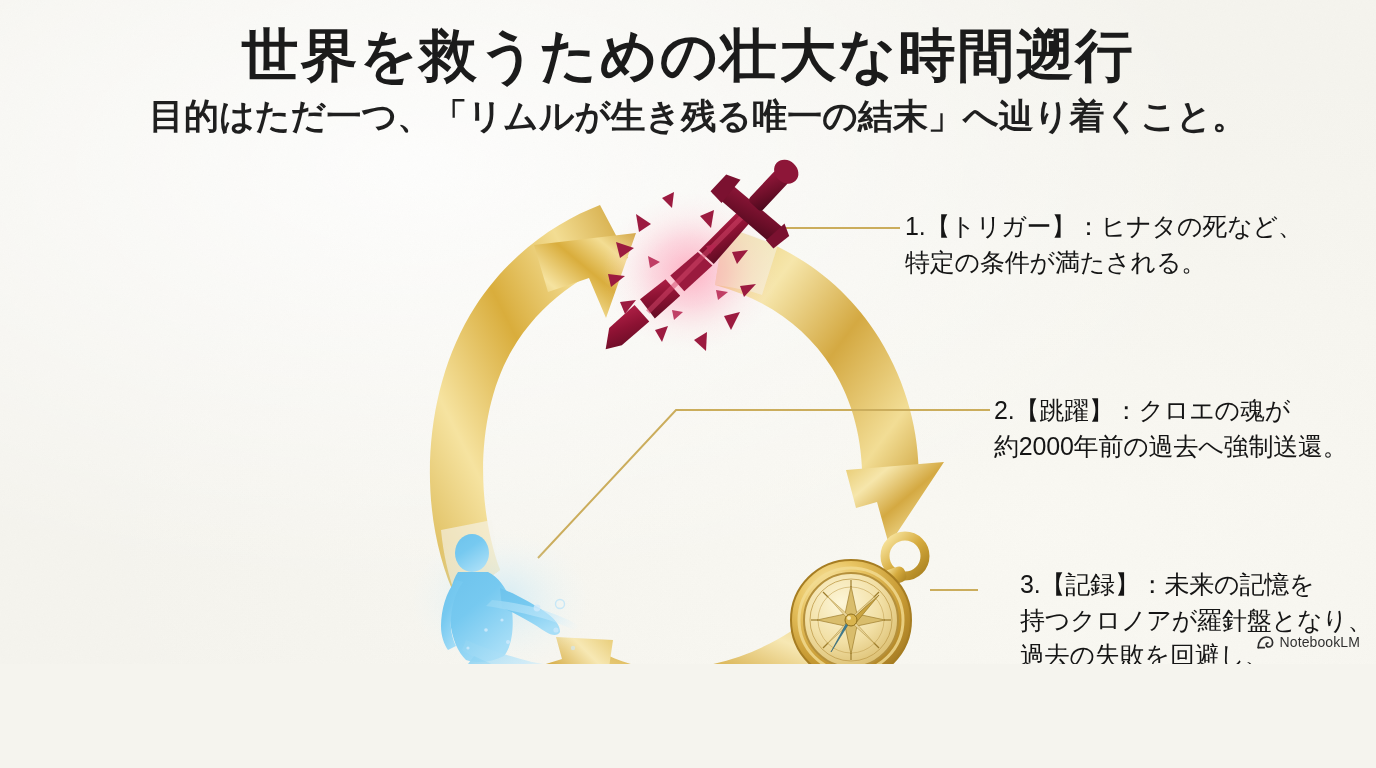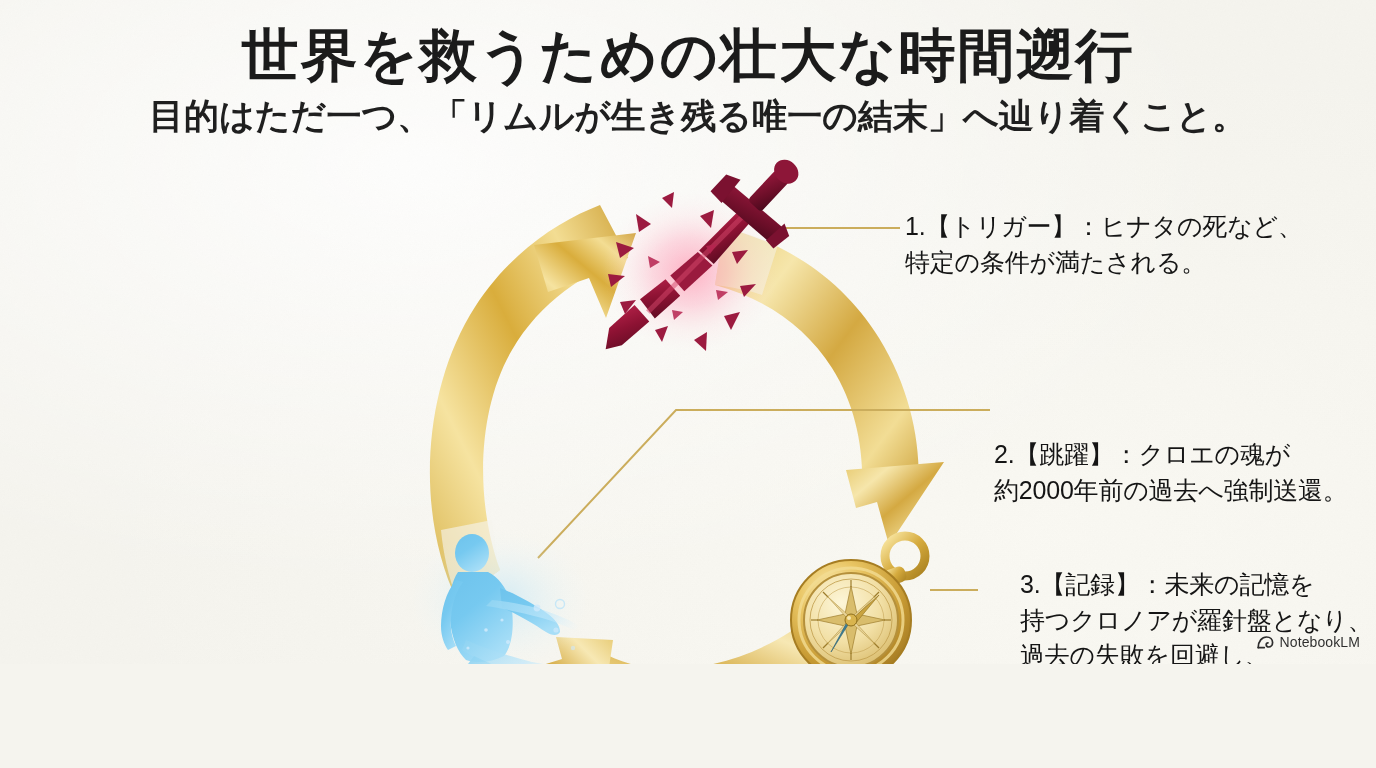--- a/index.html
+++ b/index.html
@@ -76,21 +76,21 @@
     position: absolute;
     font-family: "Liberation Sans", "DejaVu Sans", sans-serif;
     font-weight: 400;
     font-size: 25px;
     line-height: 1.42;
     color: #151515;
     white-space: pre-line;
     letter-spacing: -0.2px;
   }
   #step-text-1 { left: 905px; top: 209px; }
-  #step-text-2 { left: 994px; top: 393px; margin-top: 44px; }
+  #step-text-2 { left: 994px; top: 393px; }
   #step-text-3 { left: 1020px; top: 567px; }
 
   
   #watermark {
     position: absolute;
     right: 16px;
     bottom: 14px;
     display: flex;
     align-items: center;
     gap: 6px;

